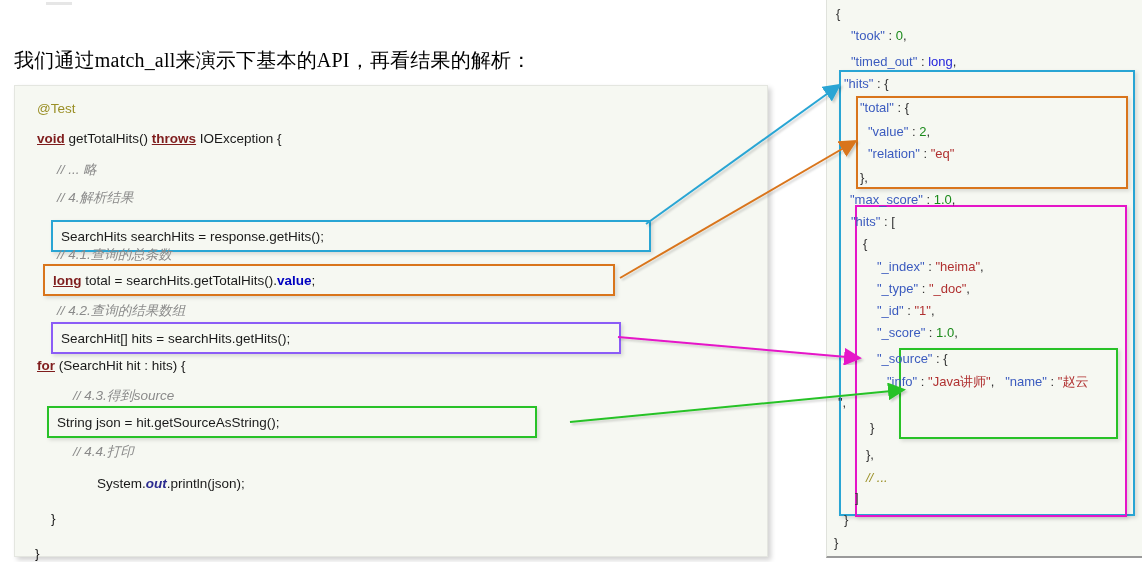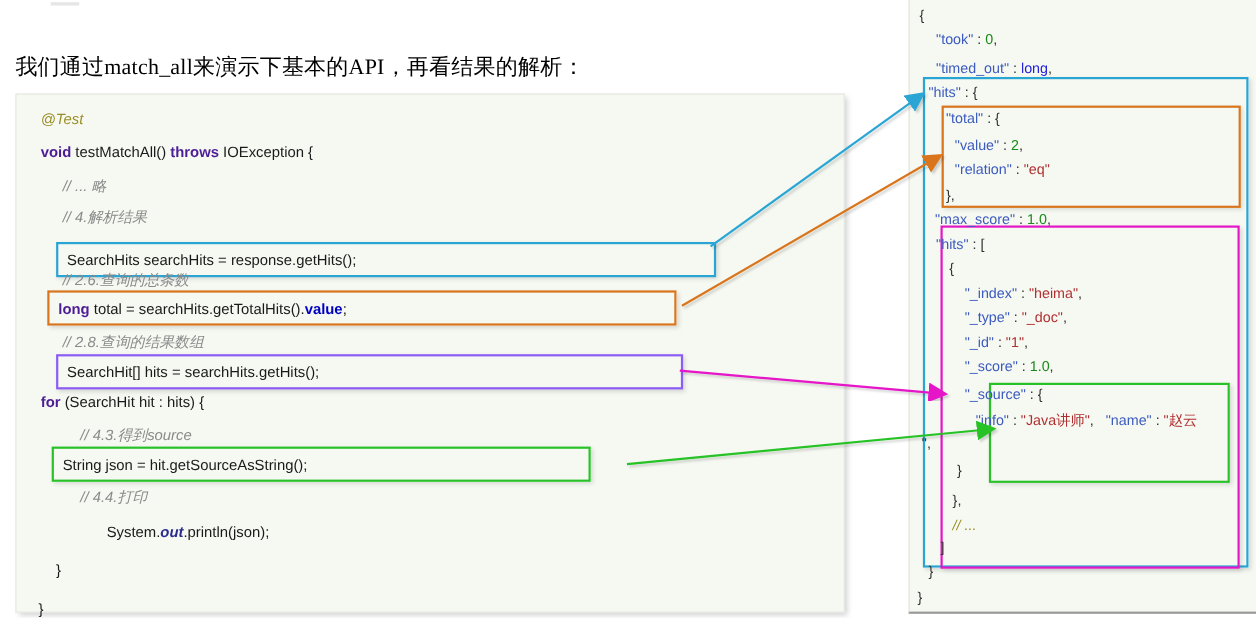--- a/index.html
+++ b/index.html
@@ -22,22 +22,22 @@
   .code-block{
     position:absolute;left:14px;top:85px;width:752px;height:470px;
     background:#f6f8f2;
     border:1px solid #e4e6e0;
     box-shadow:3px 3px 5px rgba(0,0,0,.18);
     font-family:"Liberation Sans",sans-serif;
     font-size:13.5px;
     color:#1a1a1a;
   }
   .cl{position:absolute;white-space:nowrap;line-height:16px;}
-  .kw{color:#4c1d95;font-weight:bold;}
-  .ann{color:#9a8f26;font-style:italic;}
+  .kw{color:#7f1d1d;font-weight:bold;text-decoration:underline;}
+  .ann{color:#9a8f26;}
   .cmt{color:#8a8a8a;font-style:italic;}
   .fld{color:#0000c0;font-weight:bold;}
   .stat{color:#2b2b8f;font-style:italic;font-weight:bold;}
 
   
   .hbox{position:absolute;background:transparent;box-shadow:2px 2px 4px rgba(0,0,0,.13);}
   .hbox > .cl{position:absolute;left:8px;top:7px;}
 
   
   .json-panel{
@@ -70,36 +70,36 @@
 <div id="root">
 
   <div class="topglitch"></div>
 
   <div class="doc-para">我们通过match_all来演示下基本的API，再看结果的解析：</div>
 
   <div class="code-block">
 
     <div class="cl ann" style="left:22px;top:15px;">@Test</div>
 
-    <div class="cl" style="left:22px;top:45px;"><span class="kw">void</span><span> testMatchAll() </span><span class="kw">throws</span><span> IOException {</span></div>
+    <div class="cl" style="left:22px;top:45px;"><span class="kw">void</span><span> getTotalHits() </span><span class="kw">throws</span><span> IOException {</span></div>
 
     <div class="cl cmt" style="left:42px;top:76px;">// ... 略</div>
     <div class="cl cmt" style="left:42px;top:104px;">// 4.解析结果</div>
 
     <div class="hbox" style="left:36px;top:122px;width:596px;height:28px;border:2px solid #29a5d4;margin-top:12px;">
       <div class="cl">SearchHits searchHits = response.getHits();</div>
     </div>
 
-    <div class="cl cmt" style="left:42px;top:161px;">// 2.6.查询的总条数</div>
+    <div class="cl cmt" style="left:42px;top:161px;">// 4.1.查询的总条数</div>
 
     <div class="hbox" style="left:28px;top:178px;width:568px;height:28px;border:2px solid #d9751c;">
       <div class="cl"><span class="kw">long</span><span> total = searchHits.getTotalHits().</span><span class="fld">value</span><span>;</span></div>
     </div>
 
-    <div class="cl cmt" style="left:42px;top:217px;">// 2.8.查询的结果数组</div>
+    <div class="cl cmt" style="left:42px;top:217px;">// 4.2.查询的结果数组</div>
 
     <div class="hbox" style="left:36px;top:236px;width:566px;height:28px;border:2px solid #8b5cf6;">
       <div class="cl">SearchHit[] hits = searchHits.getHits();</div>
     </div>
 
     <div class="cl" style="left:22px;top:272px;"><span class="kw">for</span><span> (SearchHit hit : hits) {</span></div>
 
     <div class="cl cmt" style="left:58px;top:302px;">// 4.3.得到source</div>
 
     <div class="hbox" style="left:32px;top:320px;width:486px;height:28px;border:2px solid #28c228;text-align:right;">

